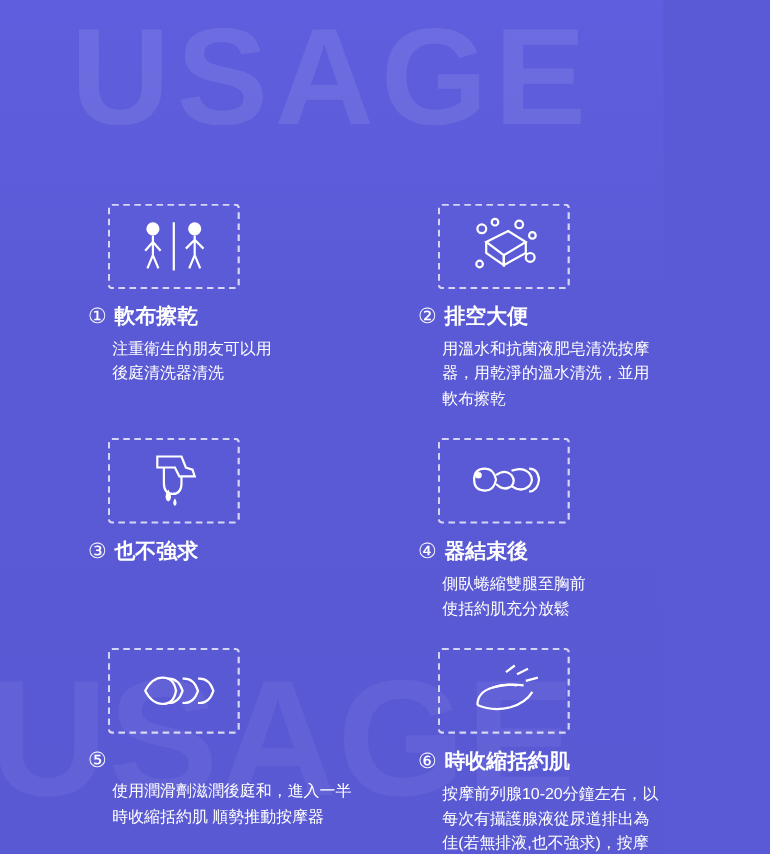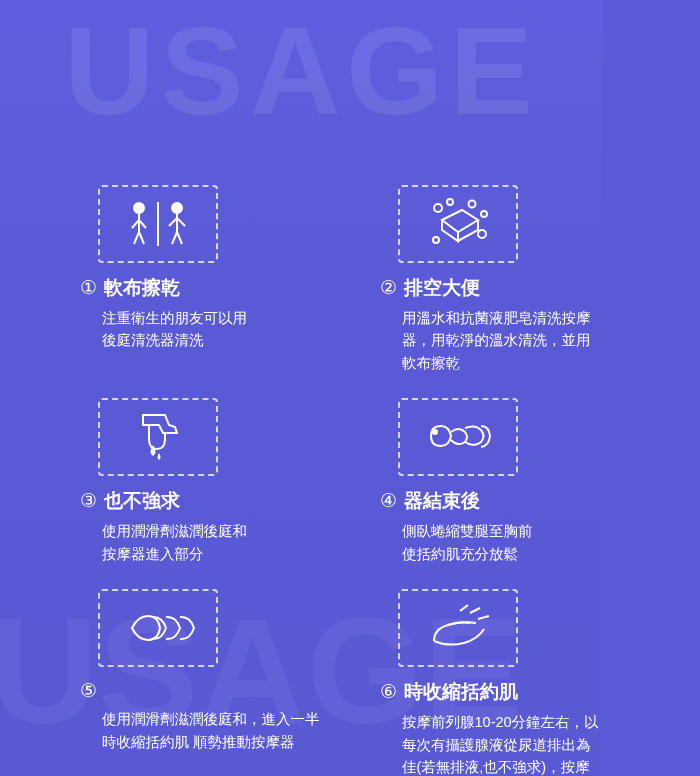--- a/index.html
+++ b/index.html
@@ -178,22 +178,20 @@
             <path d="M30 16 L30 30 Q30 40 38 40 Q46 40 46 30 L46 24"></path>
             <path d="M34 36 q-5 8 0 11 q5 -3 0 -11" fill="#ffffff" stroke="none"></path>
             <path d="M40 44 q-3 5 0 7 q3 -2 0 -7" fill="#ffffff" stroke="none"></path>
           </g>
         </svg>
       </div>
       <div class="step-head">
         <span class="step-num">③</span>
         <span>也不強求</span>
       </div>
-      <div class="step-body" style="white-space: pre-line;">使用潤滑劑滋潤後庭和
-按摩器進入部分</div>
     </div>
 
     <div class="cell cell-right row2">
       <div class="icon-box">
         <svg width="86" height="50" viewBox="0 0 86 50">
           <g stroke="#ffffff" stroke-width="2" fill="none">
             <path d="M16 24 q0 -10 10 -10 q8 0 10 10 q-2 10 -10 10 q-10 0 -10 -10 Z"></path>
             <path d="M36 20 q8 -6 14 0 q4 5 0 10 q-7 5 -14 -2"></path>
             <path d="M50 16 q10 -4 16 2 q5 6 0 12 q-7 6 -16 0"></path>
             <path d="M66 14 q8 0 9 10 q-1 10 -9 11"></path>

